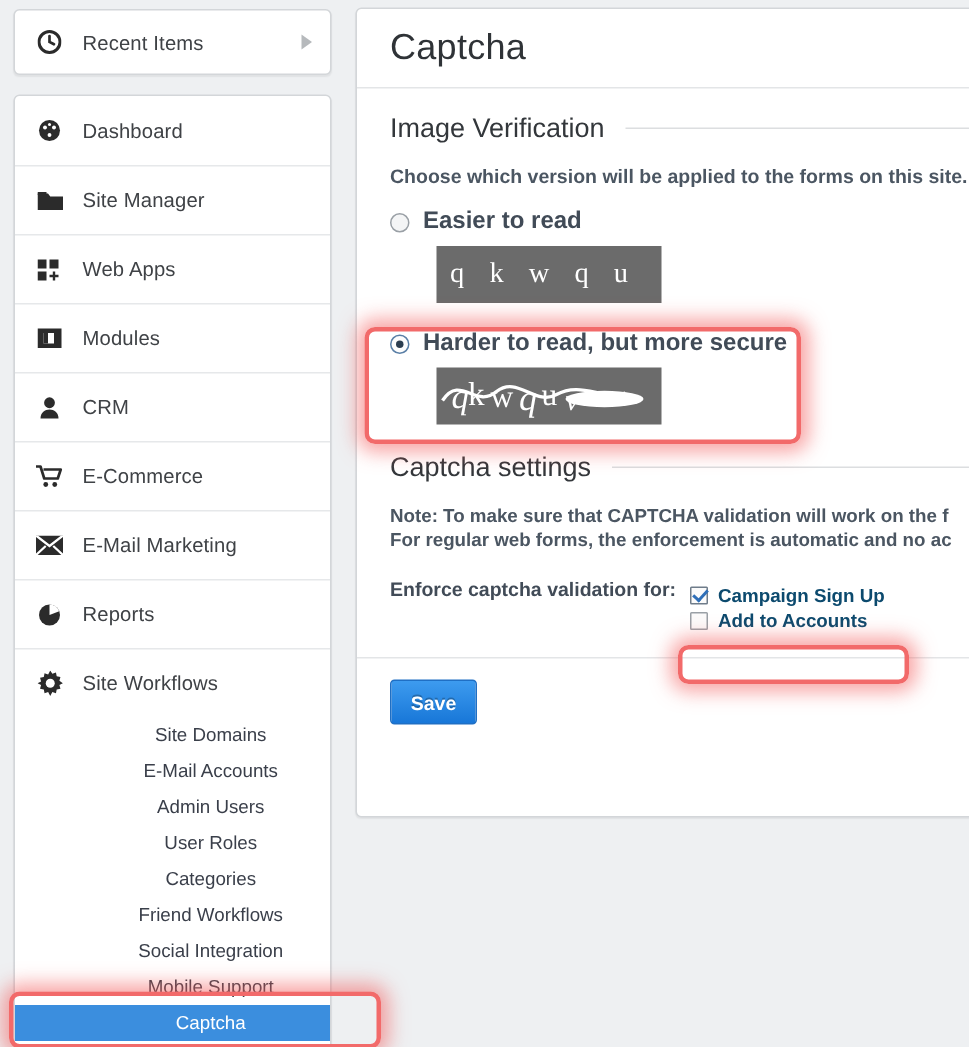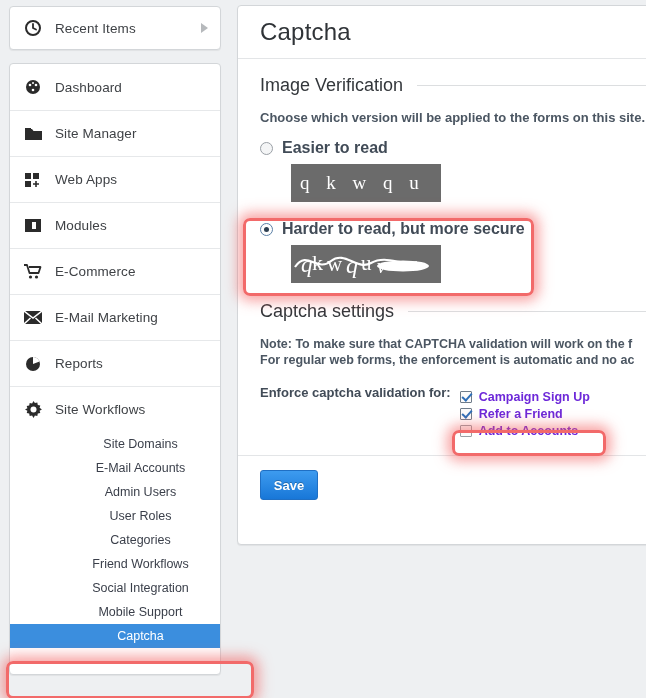--- a/index.html
+++ b/index.html
@@ -107,21 +107,21 @@
     width: 12px; height: 12px; box-sizing: border-box;
     border: 1px solid #9aa0a6; background: #fbfbfb; border-radius: 1px;
     position: relative; flex: none;
   }
   .cb.on { border-color: #6f7c8a; }
   .cb.on::after {
     content: ""; position: absolute; left: 3px; top: -1px;
     width: 4px; height: 8px; border: solid #2f6fb8;
     border-width: 0 2px 2px 0; transform: rotate(42deg);
   }
-  .check-label { font-size: 12.5px; font-weight: bold; color: #6d28d9; white-space: nowrap; }
+  .check-label { font-size: 12.5px; font-weight: bold; color: #0c4a6e; white-space: nowrap; }
 
   .enforce-row { display: flex; align-items: flex-start; gap: 9px; margin-top: 16px; }
   .enforce-label { font-size: 13px; font-weight: bold; color: #414b57; white-space: nowrap; padding-top: 1px; }
 
   .note { font-size: 12.5px; font-weight: bold; color: #4b5662; white-space: nowrap; line-height: 16px; }
 
   .footer-rule { border-top: 1px solid #e3e5e7; margin: 16px 0 0 0; }
   .save-btn {
     margin: 14px 0 0 22px;
     width: 58px; height: 30px;
@@ -203,20 +203,29 @@
         <span class="nav-icon">
           <svg width="17" height="15" viewBox="0 0 17 15">
             <rect x="0" y="1" width="16" height="13" fill="#2b2b2b"></rect>
             <rect x="4" y="4" width="7" height="7" fill="#fff"></rect>
             <rect x="4" y="4" width="3" height="7" fill="#2b2b2b"></rect>
           </svg>
         </span>
         <span class="nav-label">Modules</span>
       </div>
 
+      <div class="nav-row">
+        <span class="nav-icon">
+          <svg width="14" height="16" viewBox="0 0 14 16">
+            <circle cx="7" cy="4.5" r="3.6" fill="#2b2b2b"></circle>
+            <path d="M1 15c0-4 3-6 6-6s6 2 6 6z" fill="#2b2b2b"></path>
+          </svg>
+        </span>
+        <span class="nav-label">CRM</span>
+      </div>
 
       <div class="nav-row">
         <span class="nav-icon">
           <svg width="18" height="16" viewBox="0 0 18 16">
             <path d="M0 1h3l2.5 8h9l2-6H5" fill="none" stroke="#2b2b2b" stroke-width="1.8" stroke-linejoin="round"></path>
             <circle cx="6.5" cy="13" r="1.6" fill="#2b2b2b"></circle>
             <circle cx="12.5" cy="13" r="1.6" fill="#2b2b2b"></circle>
           </svg>
         </span>
         <span class="nav-label">E-Commerce</span>
@@ -340,24 +349,20 @@
       <div class="note">For regular web forms, the enforcement is automatic and no ac</div>
 
       <div class="enforce-row">
         <span class="enforce-label">Enforce captcha validation for:</span>
         <div class="checks">
           <div class="check-row">
             <span class="cb on"></span>
             <span class="check-label">Campaign Sign Up</span>
           </div>
           <div class="check-row">
-            <span class="cb on"></span>
-            <span class="check-label">Refer a Friend</span>
-          </div>
-          <div class="check-row">
             <span class="cb"></span>
             <span class="check-label">Add to Accounts</span>
           </div>
         </div>
       </div>
 
     </div>
 
     <div class="footer-rule"></div>
     <div class="save-btn">Save</div>

